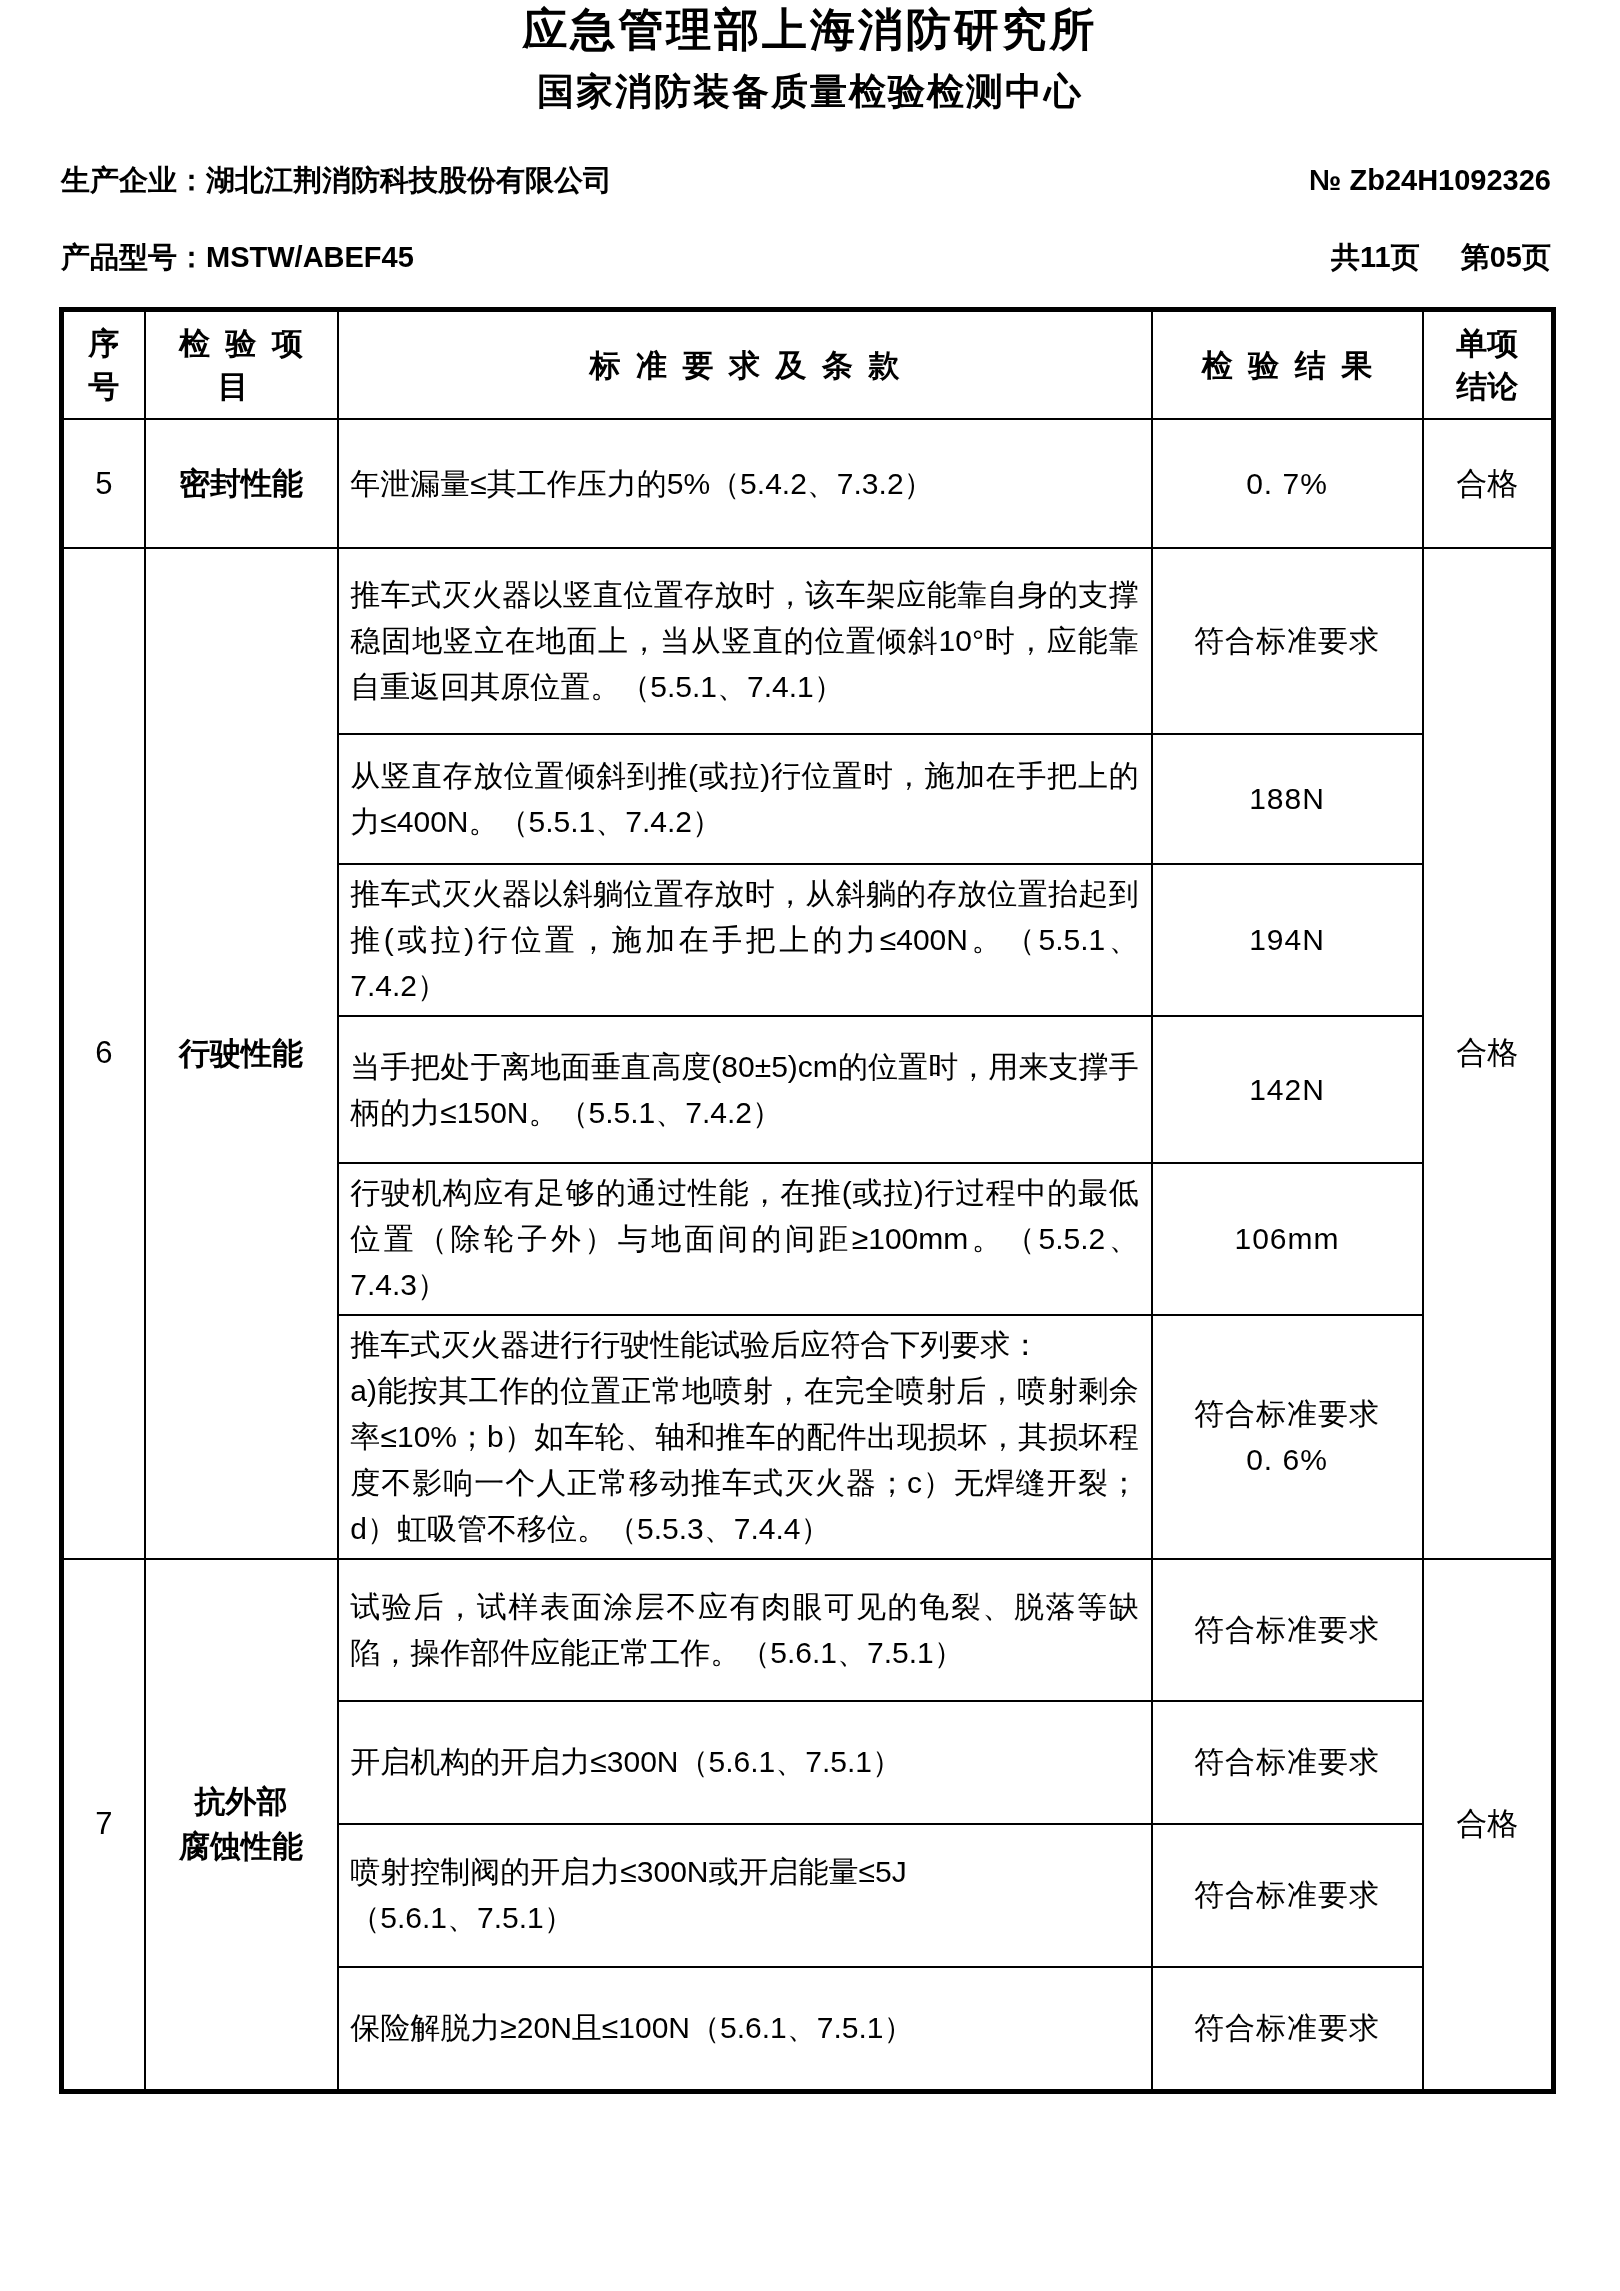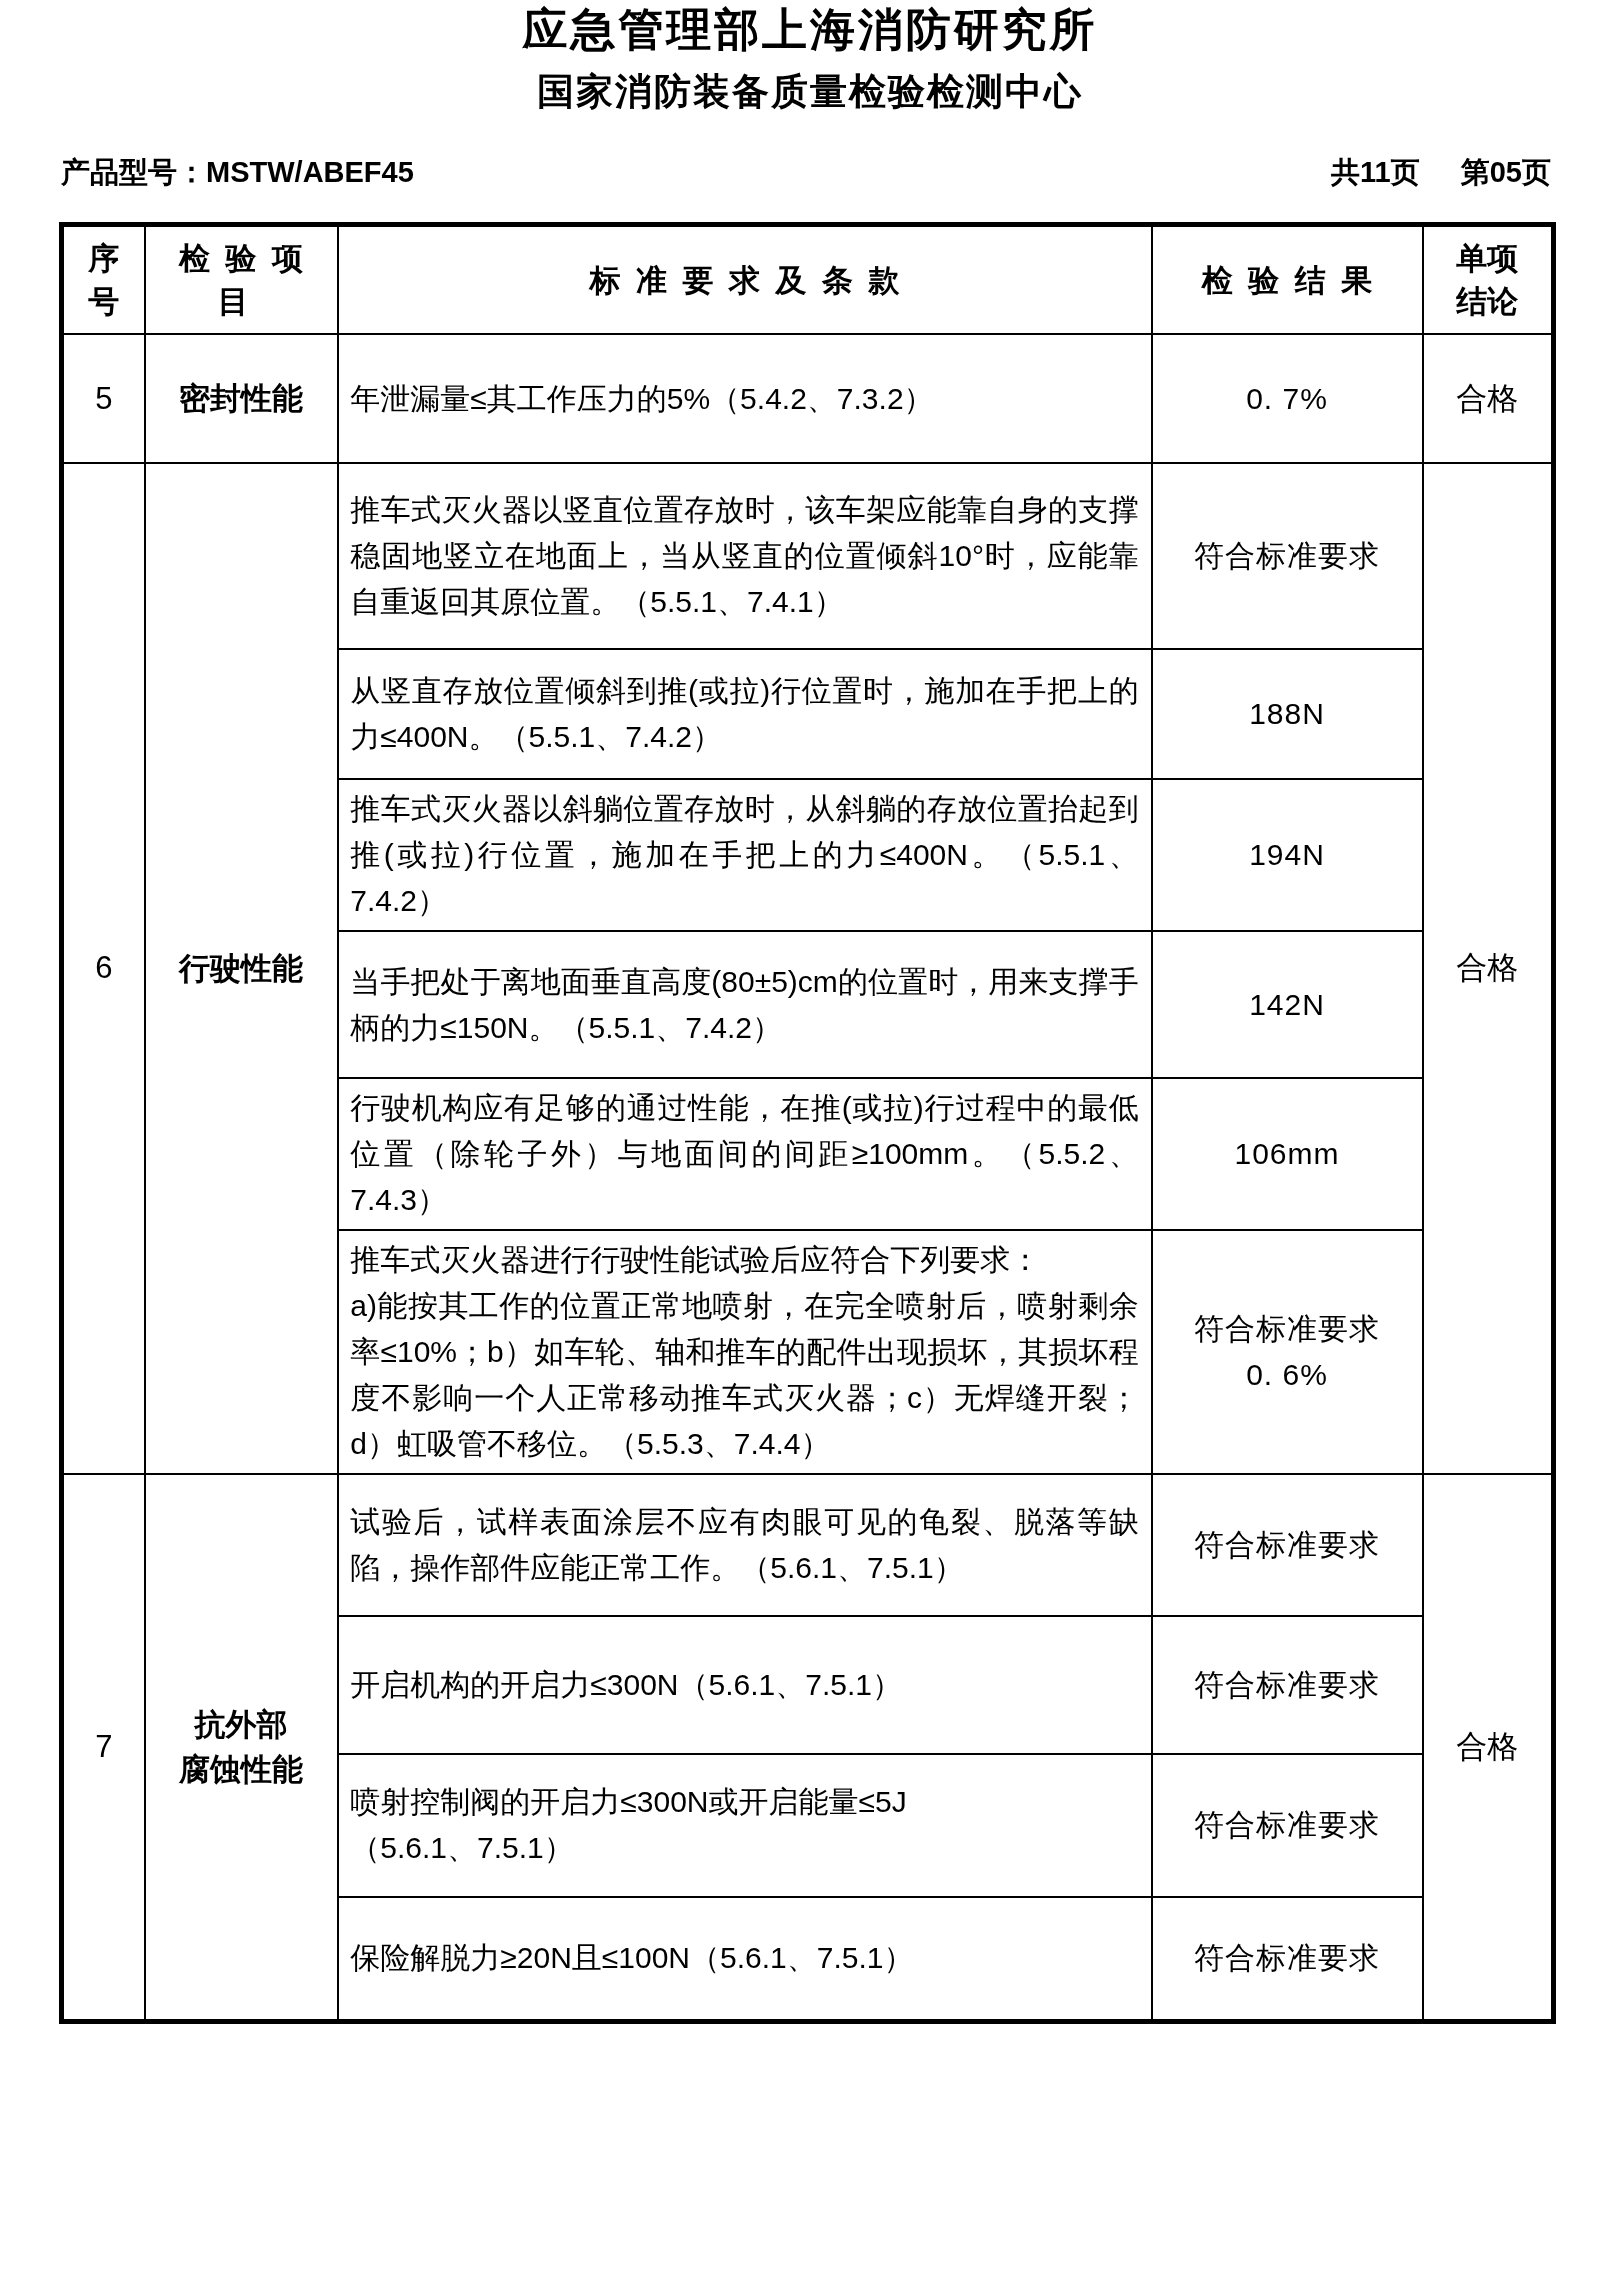--- a/index.html
+++ b/index.html
@@ -40,20 +40,24 @@
   .concl{font-size:31px;text-align:center;}
 </style>
 </head>
 <body>
 
 <div class="page">
 
   <div class="title1">应急管理部上海消防研究所</div>
   <div class="title2">国家消防装备质量检验检测中心</div>
 
+  <div class="inforow first">
+    <span><span>生产企业：</span><span>湖北江荆消防科技股份有限公司</span></span>
+    <span><span>№</span>&nbsp;<span>Zb24H1092326</span></span>
+  </div>
 
   <div class="inforow second">
     <span><span>产品型号：</span><span>MSTW/ABEF45</span></span>
     <span class="pagecount">
         <span>共11页</span>
         <span>第05页</span>
       </span>
   </div>
 
   <table class="report">
@@ -114,21 +118,21 @@
     </tr>
 
     <tr style="height:142px">
       <td class="seq" rowspan="4">7</td>
       <td class="item" rowspan="4">抗外部
 腐蚀性能</td>
       <td class="req">试验后，试样表面涂层不应有肉眼可见的龟裂、脱落等缺陷，操作部件应能正常工作。（5.6.1、7.5.1）</td>
       <td class="ctr">符合标准要求</td>
       <td class="concl" rowspan="4">合格</td>
     </tr>
-    <tr style="height:138px">
+    <tr style="height:123px">
       <td class="req">开启机构的开启力≤300N（5.6.1、7.5.1）</td>
       <td class="ctr">符合标准要求</td>
     </tr>
     <tr style="height:143px">
       <td class="req">喷射控制阀的开启力≤300N或开启能量≤5J
 （5.6.1、7.5.1）</td>
       <td class="ctr">符合标准要求</td>
     </tr>
     <tr style="height:125px">
       <td class="req">保险解脱力≥20N且≤100N（5.6.1、7.5.1）</td>

